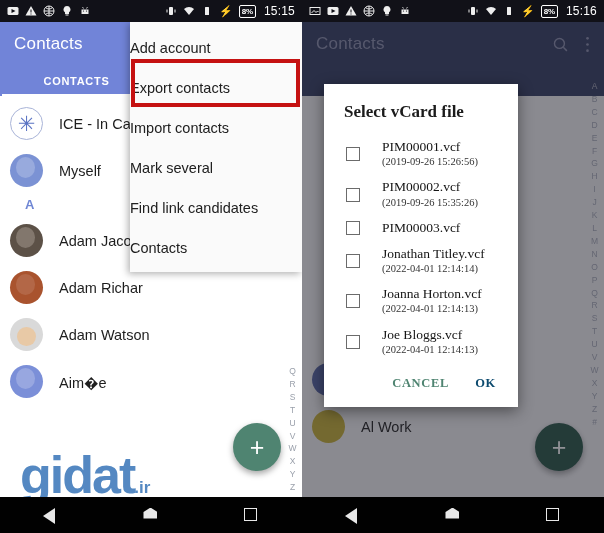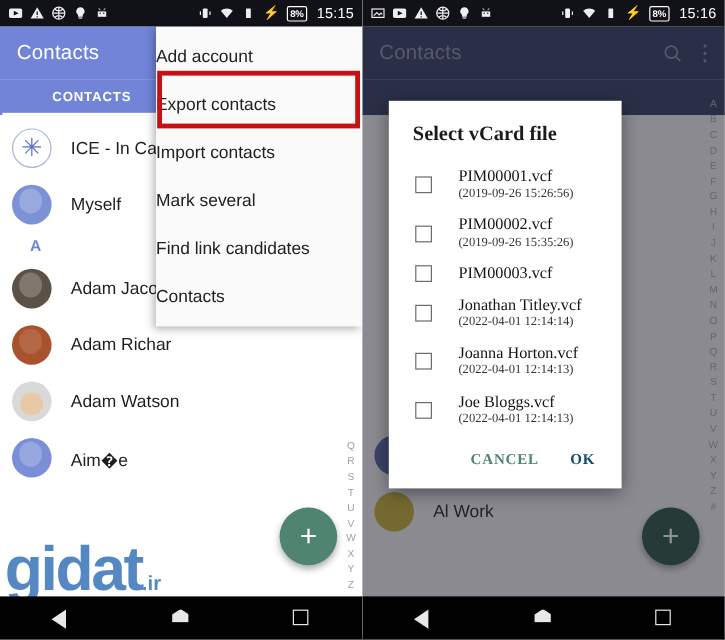--- a/index.html
+++ b/index.html
@@ -95,21 +95,21 @@
   
   .navbar { position: absolute; left: 0; bottom: 0; width: 100%; height: 36px; background: #010101;
             display: flex; align-items: center; justify-content: space-around; z-index: 70; }
   .nav-ico { width: 15px; height: 15px; position: relative; }
   .nav-back { width: 0; height: 0; border-top: 8px solid transparent; border-bottom: 8px solid transparent;
               border-right: 12px solid #e8e8e8; }
   .nav-home { width: 14px; height: 11px; background: #e8e8e8; clip-path: polygon(50% 0,100% 42%,100% 100%,0 100%,0 42%); }
   .nav-rec { width: 13px; height: 13px; border: 1.9px solid #e8e8e8; }
 
   
-  .wm { position: absolute; left: 4px; bottom: 26px; z-index: 35; pointer-events: none;
+  .wm { position: absolute; left: 20px; bottom: 26px; z-index: 35; pointer-events: none;
         font-family: "Liberation Sans", sans-serif; }
   .wm-main { font-size: 52px; font-weight: bold; color: #2f6fb5; opacity: .82; letter-spacing: -2px;
              line-height: .82; }
   .wm-main .dotir { font-size: 17px; letter-spacing: 0; }
   .wm-sub { font-size: 8px; color: #2f6fb5; opacity: .85; direction: rtl; padding-left: 28px; margin-top: 1px; }
 </style>
 </head>
 <body>
 
 <div class="screens">

